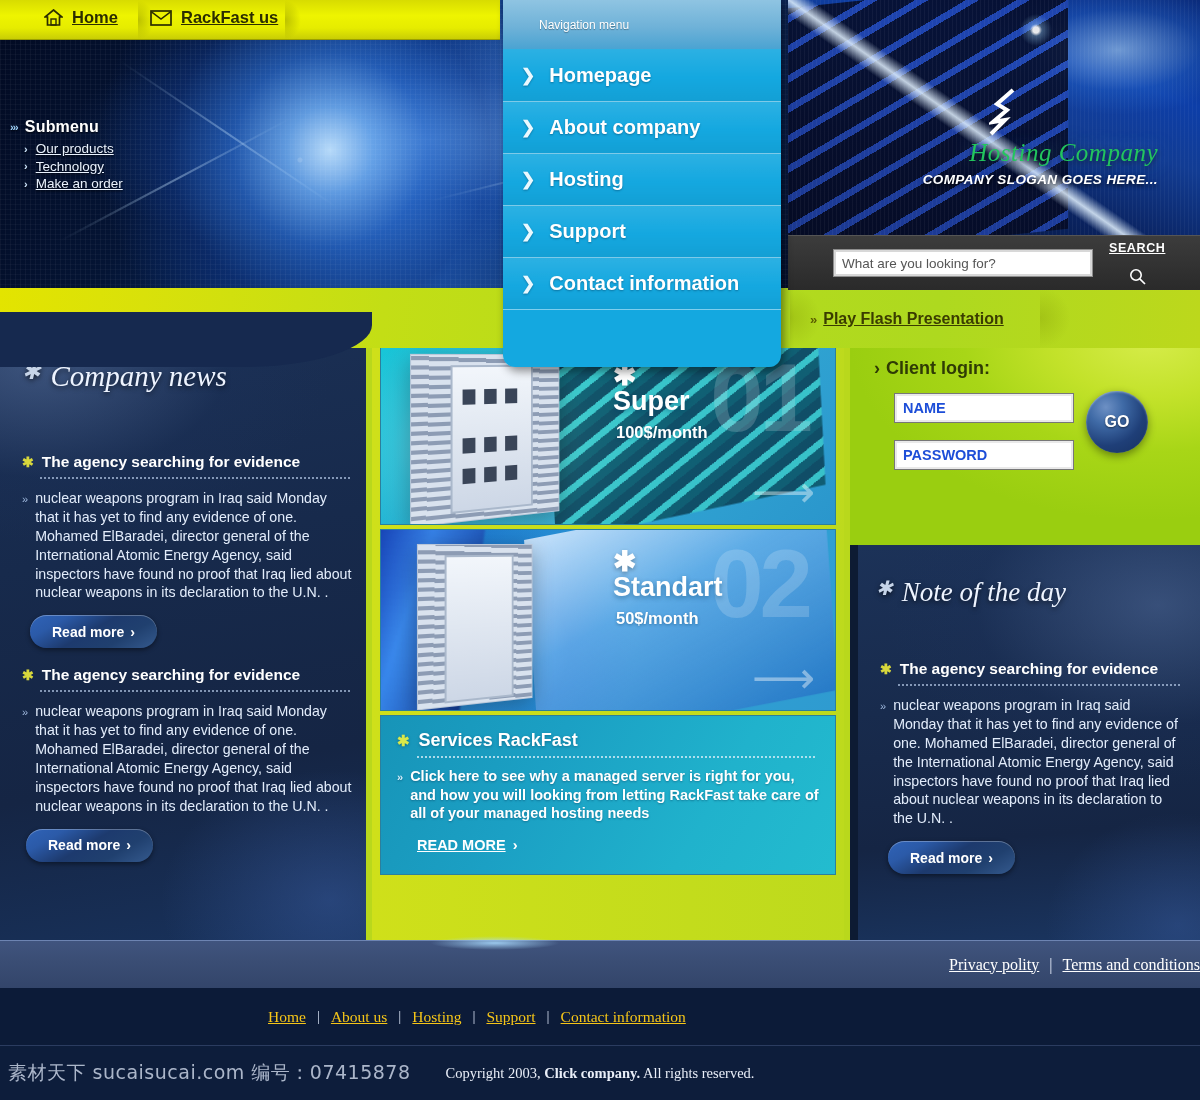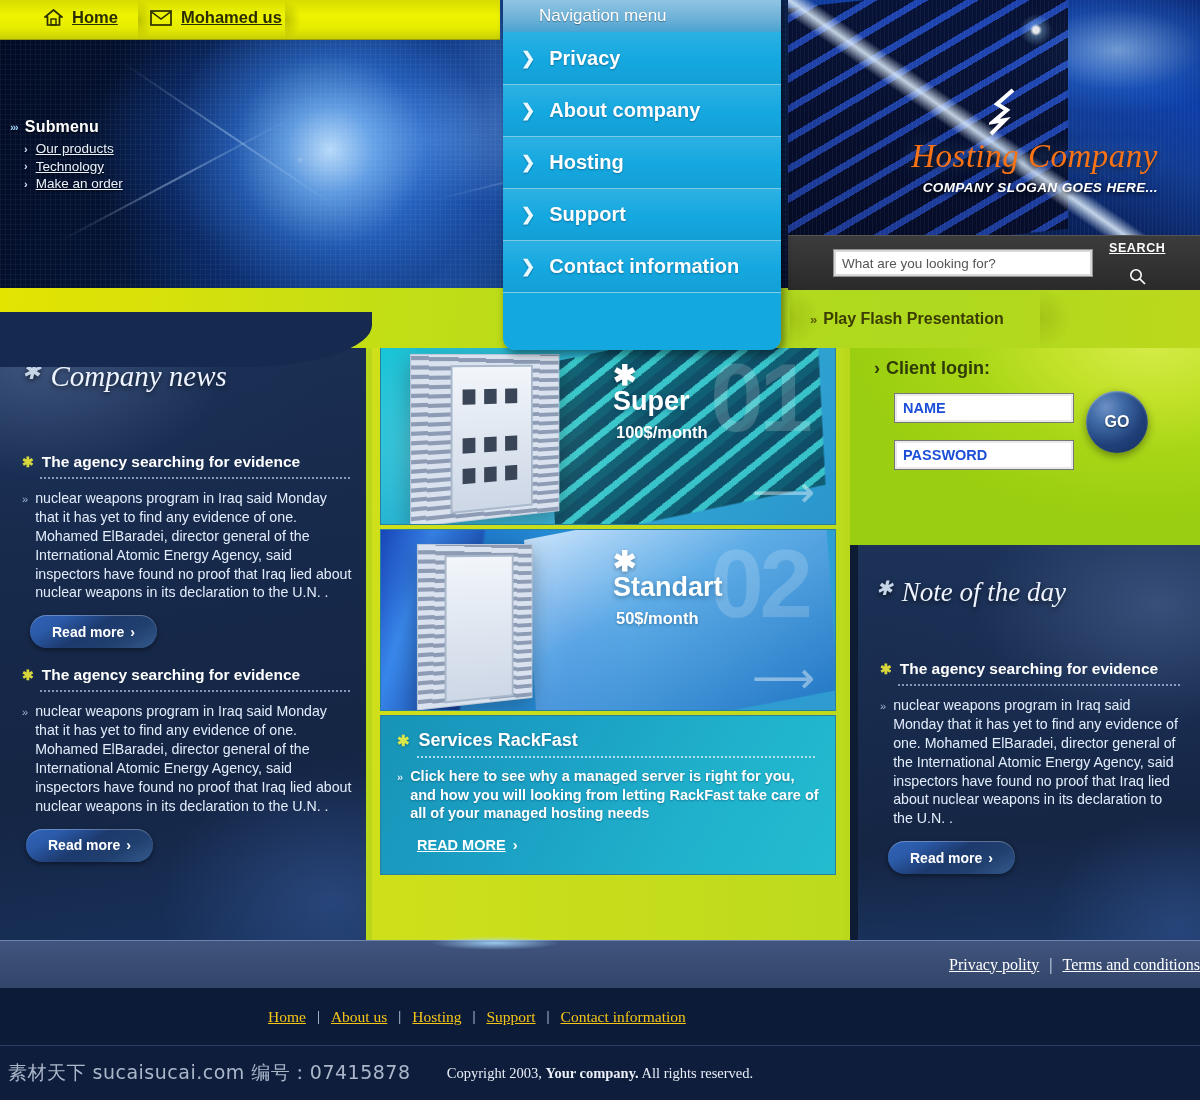--- a/index.html
+++ b/index.html
@@ -100,22 +100,22 @@
   .submenu-link .chev{ color:#cfe7ff; font-size:11px; font-weight:bold;}
 
   
   .navmenu{
     position:absolute; left:503px; top:0; width:278px; z-index:40;
     border-radius: 0 0 12px 12px;
     box-shadow: 3px 4px 10px rgba(0,0,0,.45);
     overflow:hidden;
   }
   .navmenu-head{
-    height:32px; background:linear-gradient(180deg,#8fc4e2 0%, #6fb2d8 55%, #4aa3d2 100%);
-    color:#ffffff; font-size:17px; display:flex; align-items:center; padding-left:36px;
+    height:49px; background:linear-gradient(180deg,#8fc4e2 0%, #6fb2d8 55%, #4aa3d2 100%);
+    color:#ffffff; font-size:12px; display:flex; align-items:center; padding-left:36px;
     text-shadow:0 1px 1px rgba(0,0,0,.35);
   }
   .navmenu-body{ background:#14a8e0; padding-bottom:30px;}
   .navmenu-item{
     height:52px; display:flex; align-items:center; gap:14px; padding-left:18px;
     border-top:1px solid rgba(255,255,255,.45);
     color:#ffffff; font-weight:bold; font-size:20px; cursor:pointer;
     background:linear-gradient(180deg, rgba(255,255,255,.10), rgba(255,255,255,0) 55%, rgba(0,0,0,.05));
     text-shadow:0 1px 2px rgba(0,40,70,.4);
   }
@@ -125,22 +125,22 @@
     height:28px; background:#14a8e0; border-top:1px solid rgba(255,255,255,.45);
     border-radius:0 0 12px 12px;
   }
 
   
   .brand{
     position:absolute; right:42px; top:140px; z-index:20; text-align:right;
     width:420px;
   }
   .brand-name{
-    font-family:"Liberation Serif", serif; font-style:italic; font-size:33px;
-    color:#f97316; letter-spacing:.5px; line-height:1;
+    font-family:"Liberation Serif", serif; font-style:italic; font-size:25px;
+    color:#22c55e; letter-spacing:.5px; line-height:1;
     text-shadow: 0 2px 6px rgba(0,0,0,.75), 0 0 18px rgba(120,190,255,.5);
   }
   .brand-slogan{
     margin-top:7px; font-size:13.5px; font-weight:bold; font-style:italic;
     color:#ffffff; letter-spacing:.4px;
     text-shadow:0 2px 4px rgba(0,0,0,.8);
   }
 
   
   .searchbar{
@@ -169,21 +169,21 @@
   }
   .green-band .arc{
     position:absolute; top:0; height:60px; width:30px;
     background:radial-gradient(ellipse at left center, rgba(120,140,0,.28), rgba(0,0,0,0) 72%);
   }
   .flash-link{
     position:absolute; left:810px; top:310px; z-index:18;
     display:flex; align-items:center; gap:7px; cursor:pointer;
     color:#3a3c00; font-weight:bold; font-size:16px;
   }
-  .flash-link .lbl{ }
+  .flash-link .lbl{ text-decoration:underline; }
   .flash-link .chev{ color:#5a5d00; font-size:13px; letter-spacing:-1px;}
 
   
   .news-curve{
     position:absolute; left:0; top:312px; width:372px; height:55px;
     background:#16294f;
     z-index:12;
     border-radius: 0 0 130px 0 / 0 0 42px 0;
   }
 
@@ -439,21 +439,21 @@
         <rect x="7" y="10" width="5" height="6" fill="none" stroke="#2b2d00" stroke-width="1.4"></rect>
       </svg>
       <span class="lbl">Home</span>
     </a>
 
     <a class="topnav-item" style="left:150px;">
       <svg width="22" height="16" viewBox="0 0 22 16">
         <rect x="1" y="1" width="20" height="14" fill="none" stroke="#2b2d00" stroke-width="1.7"></rect>
         <polyline points="1.5,1.8 11,9 20.5,1.8" fill="none" stroke="#2b2d00" stroke-width="1.5"></polyline>
       </svg>
-      <span class="lbl">Mohamed us</span>
+      <span class="lbl">RackFast us</span>
     </a>
   </div>
 
   <div class="submenu">
     <div class="submenu-title">
       <span class="chev">»›</span>
       <span>Submenu</span>
     </div>
     <div class="submenu-link">
       <span class="chev">›</span>
@@ -467,21 +467,21 @@
       <span class="chev">›</span>
       <span class="lbl">Make an order</span>
     </div>
   </div>
 
   <div class="navmenu">
     <div class="navmenu-head">Navigation menu</div>
     <div class="navmenu-body">
       <div class="navmenu-item">
         <span class="arrow">❯</span>
-        <span>Privacy</span>
+        <span>Homepage</span>
       </div>
       <div class="navmenu-item">
         <span class="arrow">❯</span>
         <span>About company</span>
       </div>
       <div class="navmenu-item">
         <span class="arrow">❯</span>
         <span>Hosting</span>
       </div>
       <div class="navmenu-item">
@@ -679,19 +679,19 @@
       <a>Hosting</a>
       <span class="sep">|</span>
       <a>Support</a>
       <span class="sep">|</span>
       <a>Contact information</a>
     </div>
   </div>
 
   <div class="footer3">
     <div class="copyright">
-      <span>Copyright 2003, </span><b>Your company.</b><span> All rights reserved.</span>
+      <span>Copyright 2003, </span><b>Click company.</b><span> All rights reserved.</span>
     </div>
   </div>
 
   <div class="watermark">素材天下 sucaisucai.com  编号：07415878</div>
 
 </div>
 
 </body></html>

